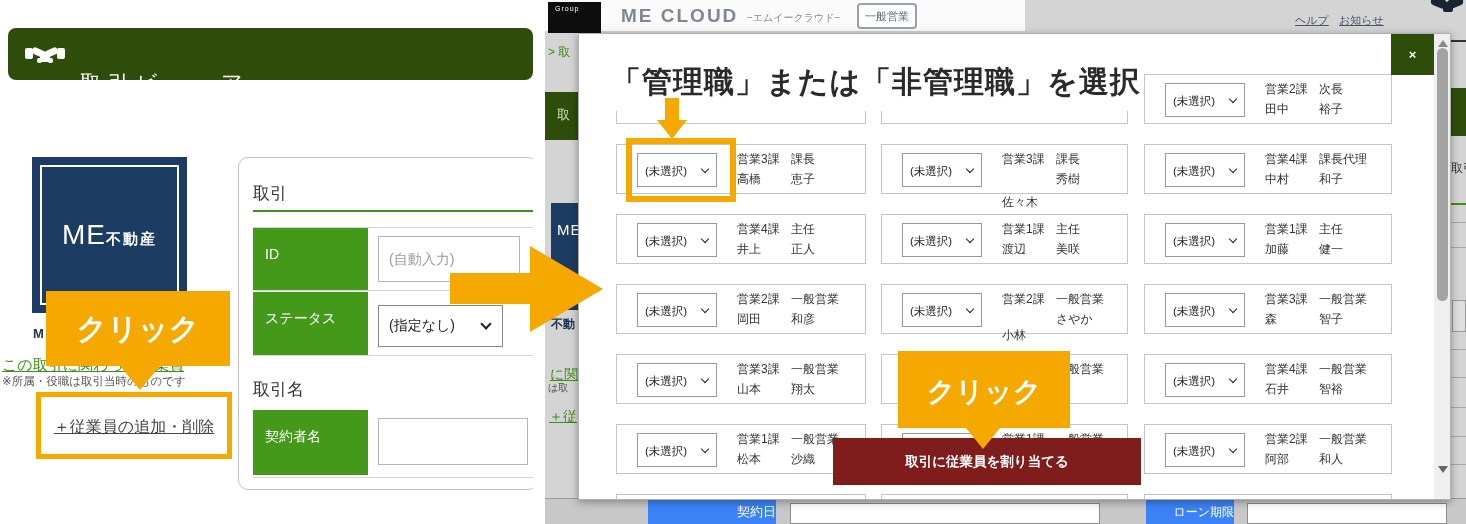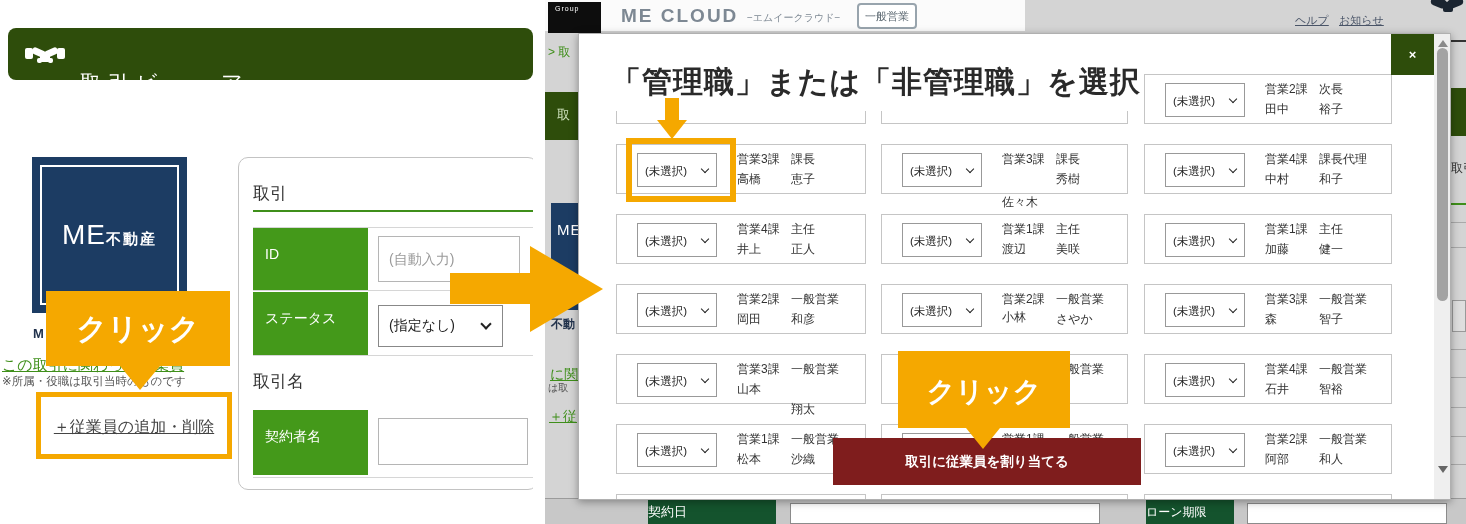--- a/index.html
+++ b/index.html
@@ -51,21 +51,21 @@
   .beta-badge { left:312px; top:3px; width:60px; height:26px; border:2px solid #98a4ad; border-radius:4px; color:#5a6770; font-size:11px; text-align:center; line-height:22px; background:#fff; }
   .top-link { font-size:11px; color:#4a5568; text-decoration:underline;margin-left:12px; }
   .crumb { left:3px; top:44px; font-size:12px; } .crumb .crumb-frag { color:#3f8f1a; }
   .strip-green-box { background:#2e4d0b; color:#fff; }
   .navy-strip { left:6px; top:203px; width:27px; height:107px; background:#1c3c63; overflow:hidden; }
   .navy-me { position:absolute; left:6px; top:18px; color:#fff; font-size:15px; font-weight:300; letter-spacing:1px; }
   .navy-line { position:absolute; left:9px; width:18px; height:2px; background:#fff; }
   .frag { color:#22334d; }
   .green-frag { color:#3f8f1a; text-decoration:underline; }
   .rp-footer { left:0; top:498px; width:921px; height:26px; background:#c8c8c8; border-top:1px solid #9b9b9b; }
-  .footer-label { background:#14532d; color:#fff; font-size:13px; text-align:left; }
+  .footer-label { background:#3b82f6; color:#fff; font-size:13px; text-align:right; }
   .footer-input { background:#fff; border:1px solid #8b8b8b; }
   .rs-line { background:#a9a9a9; height:1px; width:16px; left:905px; }
 
   
   #modal { left:578px; top:33px; width:873px; height:467px; background:#fff; border:1px solid #b0b0b0; overflow:hidden; z-index:10; box-shadow:0 2px 8px rgba(0,0,0,0.35); }
   .m-title-block { left:8px; top:0; width:550px; height:77px; background:#fff; z-index:5; }
   .m-title { position:absolute; left:24px; top:28px; font-size:30px; font-weight:bold; color:#2a2a2a; letter-spacing:1px; }
   .emp-row { position:absolute; border:1px solid #c5c5c5; background:#fff; }
   .emp-select { position:absolute; left:20px; top:8px; width:80px; height:34px; border:1px solid #999; background:#fff; font-size:11.5px; color:#222; }
   .emp-select .sel-text { position:absolute; left:7px; top:10px; }
@@ -129,21 +129,21 @@
     <div class="abs hline" style="left:253px;top:290px;width:280px;"></div>
     <div class="abs glabel" style="left:253px;top:292px;width:115px;height:63px;">
         <span>ステータス</span>
       </div>
     <div class="abs select-box" style="left:378px;top:305px;width:125px;height:42px;">
       <span class="sel-text">(指定なし)</span>
       <span class="chev" style="right:12px;top:14px;"></span>
     </div>
     <div class="abs hline" style="left:253px;top:355px;width:280px;"></div>
 
-    <div class="abs card-title" style="top:370px;">取引名</div>
+    <div class="abs card-title" style="top:378px;">取引名</div>
     <div class="abs glabel" style="left:253px;top:410px;width:115px;height:65px;">
         <span>契約者名</span>
       </div>
     <input class="abs tinput" style="left: 378px; top: 418px; width: 150px; height: 47px;">
     <div class="abs hline" style="left:253px;top:477px;width:280px;"></div>
 
     <div class="abs callout" style="left:46px;top:291px;width:184px;height:75px;">
       <span class="co-text" style="top:18px;font-size:30px;">クリック</span>
       <span class="co-tri" style="left:74px;top:75px;border-left:20px solid transparent;border-right:20px solid transparent;border-top:24px solid #f5a800;"></span>
     </div>
@@ -237,21 +237,21 @@
           <span class="emp-t" style="left: 174px; top: 26px;">和彦</span>
         </div>
         <div class="emp-row" style="left: 37px; top: 320px; width: 250px; height: 50px;">
           <div class="emp-select">
             <span class="sel-text">(未選択)</span>
             <span class="chev"></span>
           </div>
           <span class="emp-t" style="left: 120px; top: 6px;">営業3課</span>
           <span class="emp-t" style="left: 174px; top: 6px;">一般営業</span>
           <span class="emp-t" style="left: 120px; top: 26px;">山本</span>
-          <span class="emp-t" style="left: 174px; top: 26px; margin-top: 20px;">翔太</span>
+          <span class="emp-t" style="left: 174px; top: 26px;">翔太</span>
         </div>
         <div class="emp-row" style="left: 37px; top: 390px; width: 250px; height: 50px;">
           <div class="emp-select">
             <span class="sel-text">(未選択)</span>
             <span class="chev"></span>
           </div>
           <span class="emp-t" style="left: 120px; top: 6px;">営業1課</span>
           <span class="emp-t" style="left: 174px; top: 6px;">一般営業</span>
           <span class="emp-t" style="left: 120px; top: 26px;">松本</span>
           <span class="emp-t" style="left: 174px; top: 26px;">沙織</span>
@@ -278,21 +278,21 @@
           <span class="emp-t" style="left: 120px; top: 26px;">渡辺</span>
           <span class="emp-t" style="left: 174px; top: 26px;">美咲</span>
         </div>
         <div class="emp-row" style="left: 302px; top: 250px; width: 247px; height: 50px;">
           <div class="emp-select">
             <span class="sel-text">(未選択)</span>
             <span class="chev"></span>
           </div>
           <span class="emp-t" style="left: 120px; top: 6px;">営業2課</span>
           <span class="emp-t" style="left: 174px; top: 6px;">一般営業</span>
-          <span class="emp-t" style="left: 120px; top: 24px;">小林</span>
+          <span class="emp-t" style="left: 120px; top: 42px;">小林</span>
           <span class="emp-t" style="left: 174px; top: 26px;">さやか</span>
         </div>
         <div class="emp-row" style="left: 302px; top: 320px; width: 247px; height: 50px;">
           <div class="emp-select">
             <span class="sel-text">(未選択)</span>
             <span class="chev"></span>
           </div>
           <span class="emp-t" style="left: 174px; top: 6px;">一般営業</span>
         </div>
         <div class="emp-row" style="left: 302px; top: 390px; width: 247px; height: 50px;">

